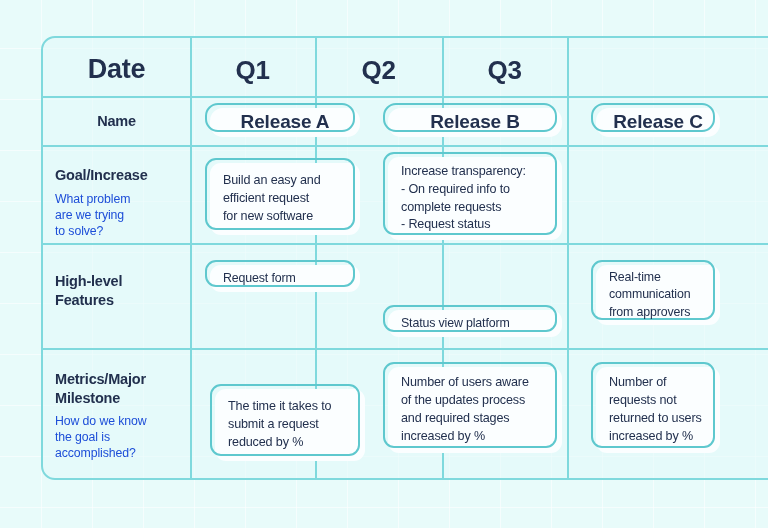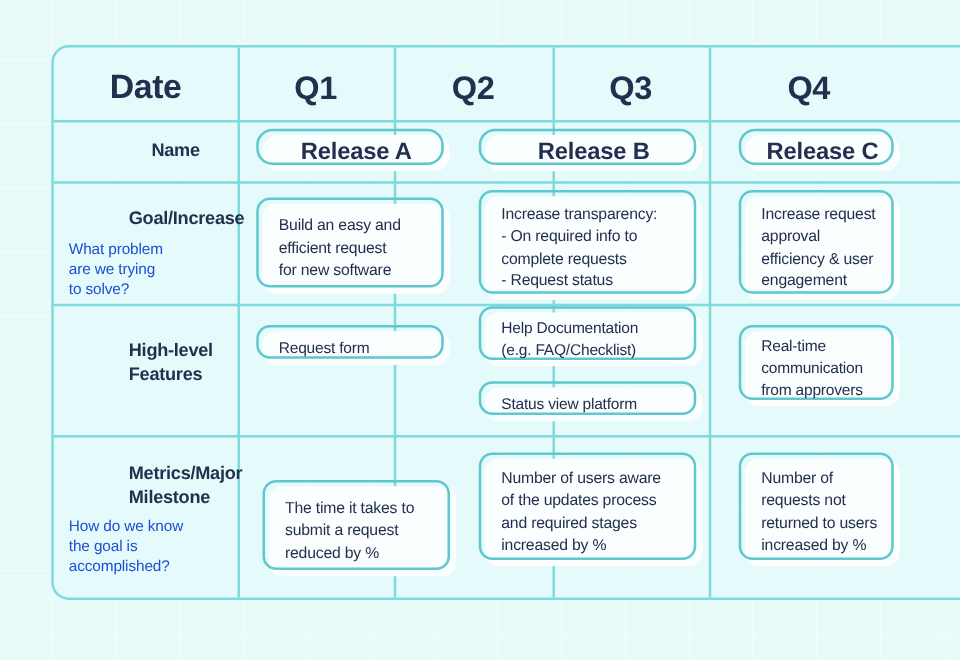--- a/index.html
+++ b/index.html
@@ -76,21 +76,20 @@
     position: absolute;
     left: 12px;
     width: 134px;
     color: #22304e;
   }
   .rowhead .title {
     font-weight: bold;
     font-size: 14.5px;
     line-height: 1.28;
     letter-spacing: -0.2px;
-    padding-left: 48px;
   }
   .rowhead .sub {
     margin-top: 7px;
     font-size: 12.3px;
     line-height: 1.3;
     letter-spacing: -0.1px;
     color: #1d4ed8;
   }
   .rowhead.center-label {
     text-align: center;
@@ -169,23 +168,20 @@
     </div>
     <div class="cell" style="left:147px; top:17px; width:125px;">
       <div class="hdr-label hdr-q">Q1</div>
     </div>
     <div class="cell" style="left:272px; top:17px; width:127px;">
       <div class="hdr-label hdr-q">Q2</div>
     </div>
     <div class="cell" style="left:399px; top:17px; width:125px;">
       <div class="hdr-label hdr-q">Q3</div>
     </div>
-    <div class="cell" style="left:524px; top:17px; width:160px;">
-      <div class="hdr-label hdr-q">Q4</div>
-    </div>
 
     <div class="rowhead center-label" style="top:74px; left:0px; width:147px;">
       <div class="title">Name</div>
     </div>
 
     <div class="card pill" style="left:167px; top:70px; width:150px; height:29px;">
       <div class="fill"></div>
       <div class="outline"></div>
       <div class="txt">Release A</div>
     </div>
@@ -219,47 +215,33 @@
 
     <div class="card" style="left:345px; top:119px; width:174px; height:83px;">
       <div class="fill"></div>
       <div class="outline"></div>
       <div class="txt">Increase transparency:
 - On required info to
 complete requests
 - Request status</div>
     </div>
 
-    <div class="card" style="left:553px; top:119px; width:124px; height:83px;">
-      <div class="fill"></div>
-      <div class="outline"></div>
-      <div class="txt">Increase request
-approval
-efficiency &amp; user
-engagement</div>
-    </div>
 
     <div class="rowhead" style="top:234px;">
       <div class="title" style="white-space:pre-line;">High-level
 Features</div>
     </div>
 
     <div class="card feat" style="left:167px; top:215px; width:150px; height:27px;margin-top:12px;">
       <div class="fill"></div>
       <div class="outline"></div>
       <div class="txt">Request form</div>
     </div>
 
 
-    <div class="card feat" style="left:345px; top:212px; width:174px; height:43px;">
-      <div class="fill"></div>
-      <div class="outline"></div>
-      <div class="txt">Help Documentation
-(e.g. FAQ/Checklist)</div>
-    </div>
 
     <div class="card feat" style="left:345px; top:272px; width:174px; height:27px;">
       <div class="fill"></div>
       <div class="outline"></div>
       <div class="txt">Status view platform</div>
     </div>
 
     <div class="card feat" style="left:553px; top:227px; width:124px; height:60px;">
       <div class="fill"></div>
       <div class="outline"></div>

